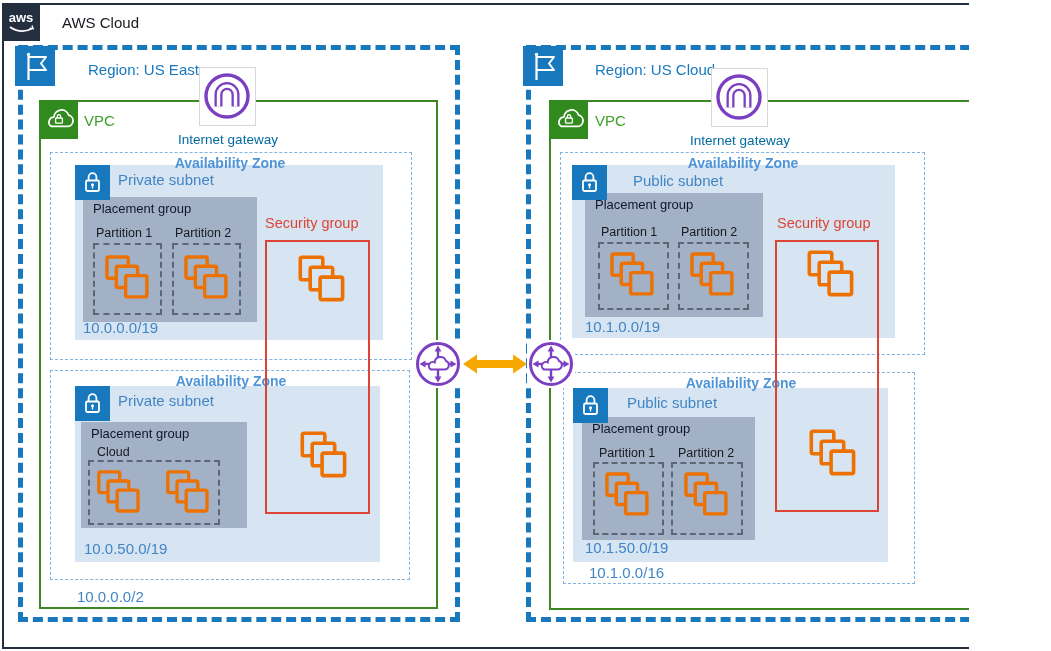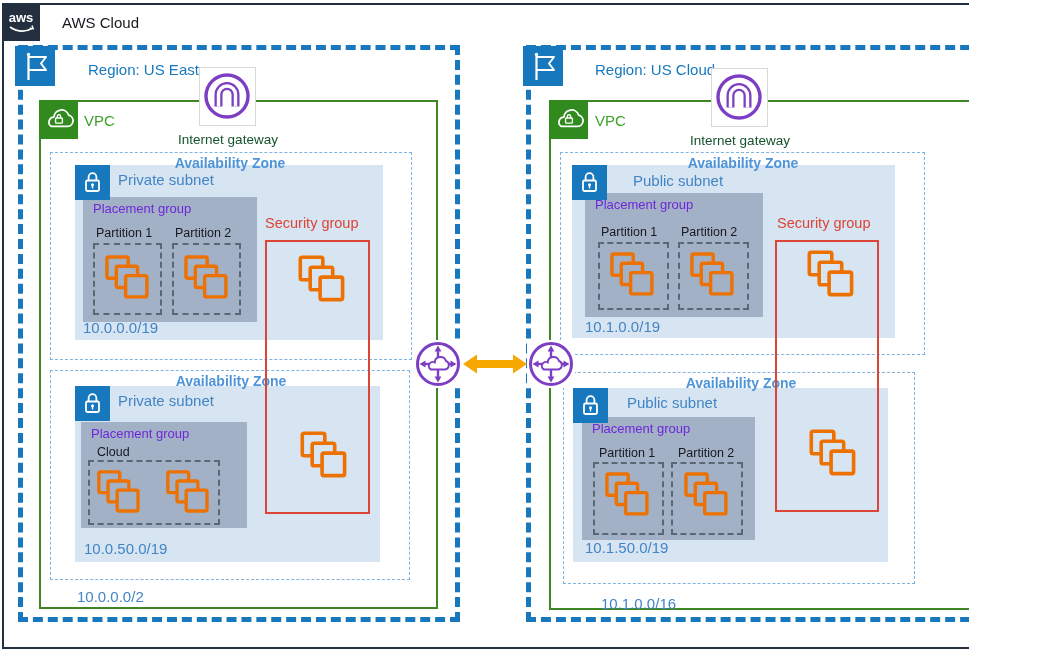--- a/index.html
+++ b/index.html
@@ -15,28 +15,28 @@
   .region{position:absolute;border:5px dashed #1778BE;z-index:1;}
   .t-region{font-size:15px;color:#1778BE;}
   .vpc{position:absolute;border:2px solid #3F8624;z-index:1;}
   .t-vpc{font-size:15px;color:#3FA02C;text-align:right;}
   .az{position:absolute;border:1px dashed #7FB3E0;z-index:1;}
   .t-az{font-size:14px;font-weight:bold;color:#4E94D8;transform:translateX(-50%);z-index:2;}
   .subnet{position:absolute;background:#D7E4F2;z-index:1;}
   .t-subnet{font-size:15px;color:#4285C5;z-index:2;}
   .t-cidr{font-size:15px;color:#4285C5;z-index:2;}
   .pg{position:absolute;background:#A3B1C6;z-index:2;}
-  .t-black13{font-size:13px;color:#6d28d9;z-index:3;}
+  .t-black13{font-size:13px;color:#0f172a;z-index:3;}
   .t-part{font-size:12.5px;color:#16191f;z-index:3;}
   .part{position:absolute;border:2px dashed #5B6775;z-index:3;}
   .sg{position:absolute;border:2px solid #DC4436;background:transparent;z-index:3;}
   .t-sg{font-size:14.5px;color:#DC4436;z-index:3;}
   .iconbox{position:absolute;background:#fff;z-index:6;}
   .igwbox{border:1px solid #d8d8d8;}
-  .t-igw{font-size:13.5px;color:#14532d;transform:translateX(-50%);z-index:2;}
+  .t-igw{font-size:13.5px;color:#0369a1;transform:translateX(-50%);z-index:2;}
   .icon{position:absolute;z-index:4;}
   .icon7{position:absolute;z-index:7;}
 </style>
 </head>
 <body>
 
 <div id="canvas">
 
   <svg width="0" height="0" style="position:absolute" aria-hidden="true">
     <defs>
@@ -232,21 +232,21 @@
   <div class="part" style="left:593px;top:462px;width:67px;height:69px;"></div>
   <div class="part" style="left:671px;top:462px;width:68px;height:69px;"></div>
   <svg class="icon" style="left:601px;top:468px;--icobg:#A3B1C6;" width="51" height="51">
       <use href="#sym-ec2"></use>
     </svg>
   <svg class="icon" style="left:680px;top:468px;--icobg:#A3B1C6;" width="51" height="51">
       <use href="#sym-ec2"></use>
     </svg>
   <div class="lbl t-cidr" style="left:585px;top:539px;">10.1.50.0/19</div>
 
-  <div class="lbl t-cidr" style="left:589px;top:595px;margin-left:12px;">10.1.0.0/16</div>
+  <div class="lbl t-cidr" style="left:589px;top:564px;">10.1.0.0/16</div>
 
   <div class="iconbox" style="left:414px;top:340px;width:48px;height:48px;"></div>
   <svg class="icon7" style="left:414px;top:340px;" width="48" height="48">
       <use href="#sym-tgw"></use>
     </svg>
   <div class="iconbox" style="left:527px;top:340px;width:48px;height:48px;"></div>
   <svg class="icon7" style="left:527px;top:340px;" width="48" height="48">
       <use href="#sym-tgw"></use>
     </svg>
   <svg class="icon7" style="left:463px;top:352px;" width="64" height="24">

